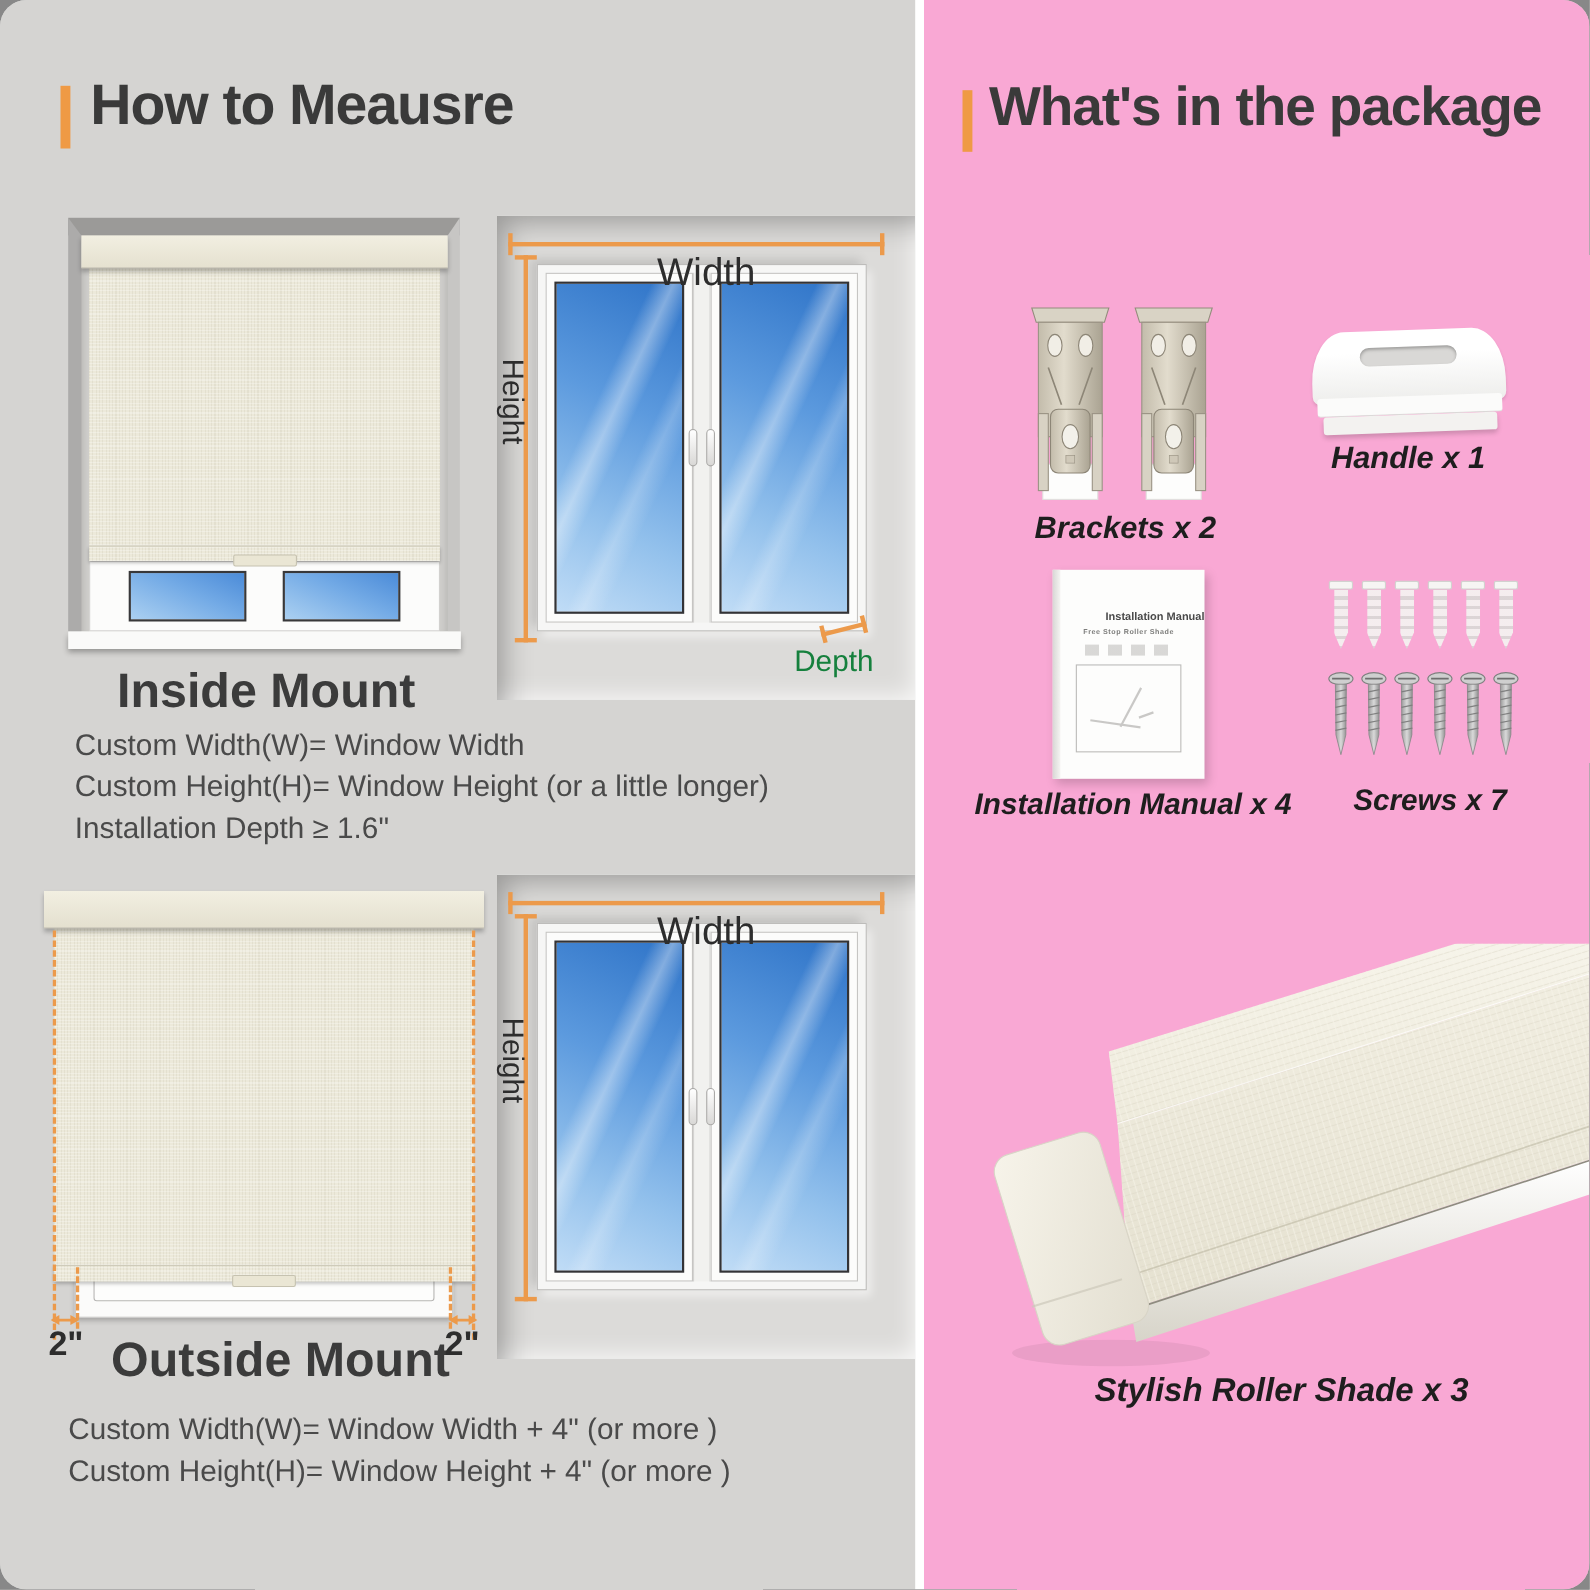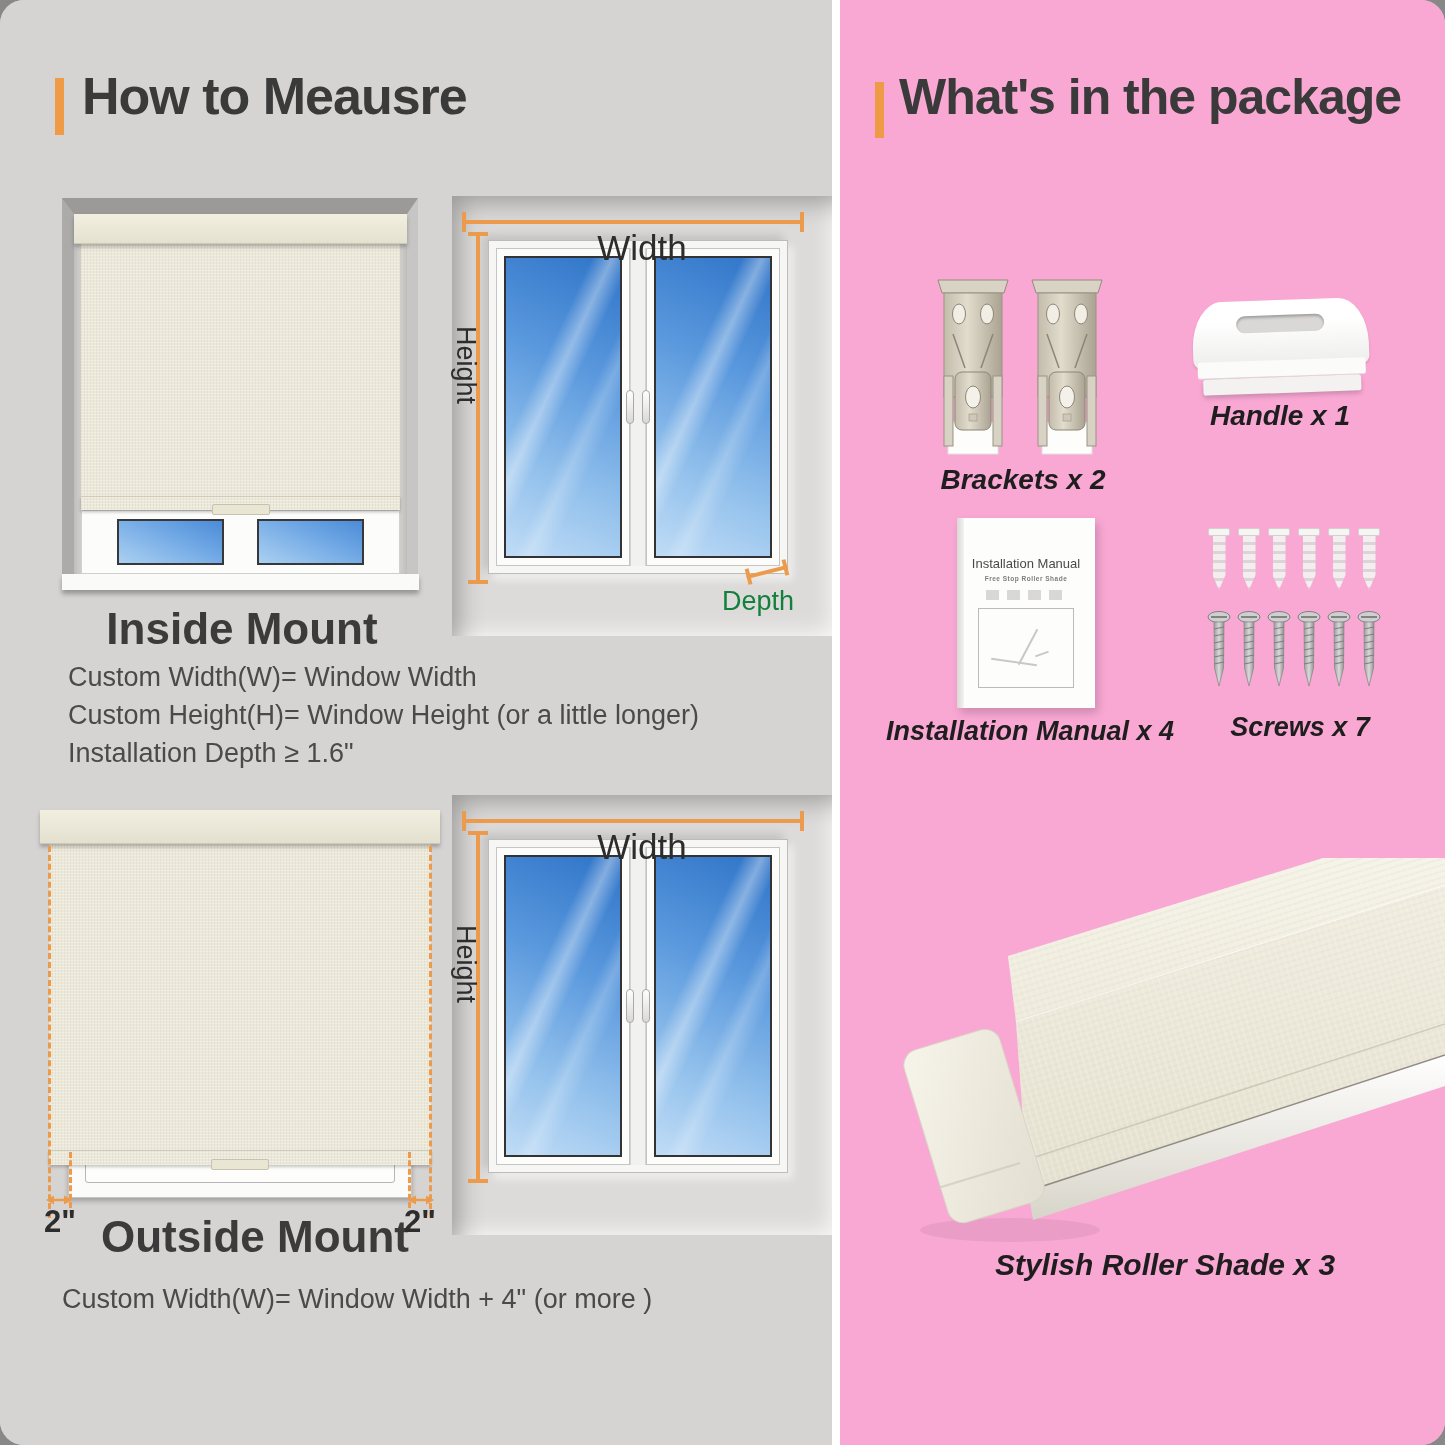--- a/index.html
+++ b/index.html
@@ -107,21 +107,21 @@
   .handle-slot{position:absolute;left:50%;top:15px;transform:translateX(-50%);width:88px;height:17px;
     border-radius:9px;background:#d9d8d6;box-shadow:inset 0 2px 3px rgba(0,0,0,.28);}
   .handle-skirt1{position:absolute;left:4px;right:4px;top:60px;height:17px;background:#fbfbfa;
     border-radius:3px;border-bottom:1px solid #dddcda;}
   .handle-skirt2{position:absolute;left:9px;right:9px;top:77px;height:16px;background:#f3f2f0;
     border-radius:3px;box-shadow:0 3px 5px rgba(0,0,0,.18);}
   .manual{position:absolute;left:957px;top:518px;width:138px;height:190px;background:#fdfdfc;
     box-shadow:3px 5px 9px rgba(0,0,0,.18);}
   .manual::before{content:"";position:absolute;left:0;top:0;bottom:0;width:7px;
     background:linear-gradient(90deg,#d8d7d5,#f5f4f2);}
-  .manual-title{margin-top:38px;text-align:center;font-size:13px;font-weight:400;color:#4a4a4a;}
+  .manual-title{margin-top:38px;text-align:right;font-size:10px;font-weight:700;color:#4a4a4a;}
   .manual-sub{margin-top:4px;text-align:center;font-size:6.5px;font-weight:700;color:#7d7d7b;letter-spacing:.5px;}
   .manual-steps{margin:8px auto 0;width:80px;height:10px;
     background:repeating-linear-gradient(90deg,#c9c8c6 0 13px,transparent 13px 21px);opacity:.7;}
   .manual-box{position:relative;margin:8px auto 0;width:96px;height:80px;border:1px solid #bcbbb9;background:#fdfdfc;overflow:hidden;}
   .manual-box i{position:absolute;display:block;background:#c9c8c6;}
   .anchor{position:absolute;width:22px;height:64px;}
   .anchor-collar{width:22px;height:8px;background:#f6f5f3;border:1px solid #d2d1cf;border-radius:2px;}
   .anchor-body{width:13px;margin:0 auto;height:54px;opacity:.92;
     background:repeating-linear-gradient(180deg,#f4f3f1 0 6px,#d9d8d6 6px 9px);
     clip-path:polygon(0 0,100% 0,100% 72%,50% 100%,0 72%);}
@@ -225,20 +225,21 @@
       </div>
       <div class="mline-h"></div>
       <div class="mlabel-w">Width</div>
       <div class="mline-v"></div>
       <div class="mlabel-h">Height</div>
     </div>
 
     <h2 class="mount-heading" style="left:60px;top:1212px;width:390px;font-size:44px;margin:0;">Outside Mount</h2>
 
     <div class="body-line" style="left:62px;top:1284px;">Custom Width(W)= Window Width + 4"  (or more )</div>
+    <div class="body-line" style="left:62px;top:1322px;">Custom Height(H)= Window Height + 4" (or more )</div>
   </section>
 
   <div class="panel-divider"></div>
 
   <section class="right-panel">
 
     <div class="accent-bar" style="left:35px;top:82px;width:9px;height:56px;"></div>
     <h1 class="sec-title" style="left:59px;top:68px;font-size:50px;margin:0;">What's in the package</h1>
 
     <svg style="position:absolute;left:92px;top:276px;" width="82" height="182" viewBox="0 0 82 182">

